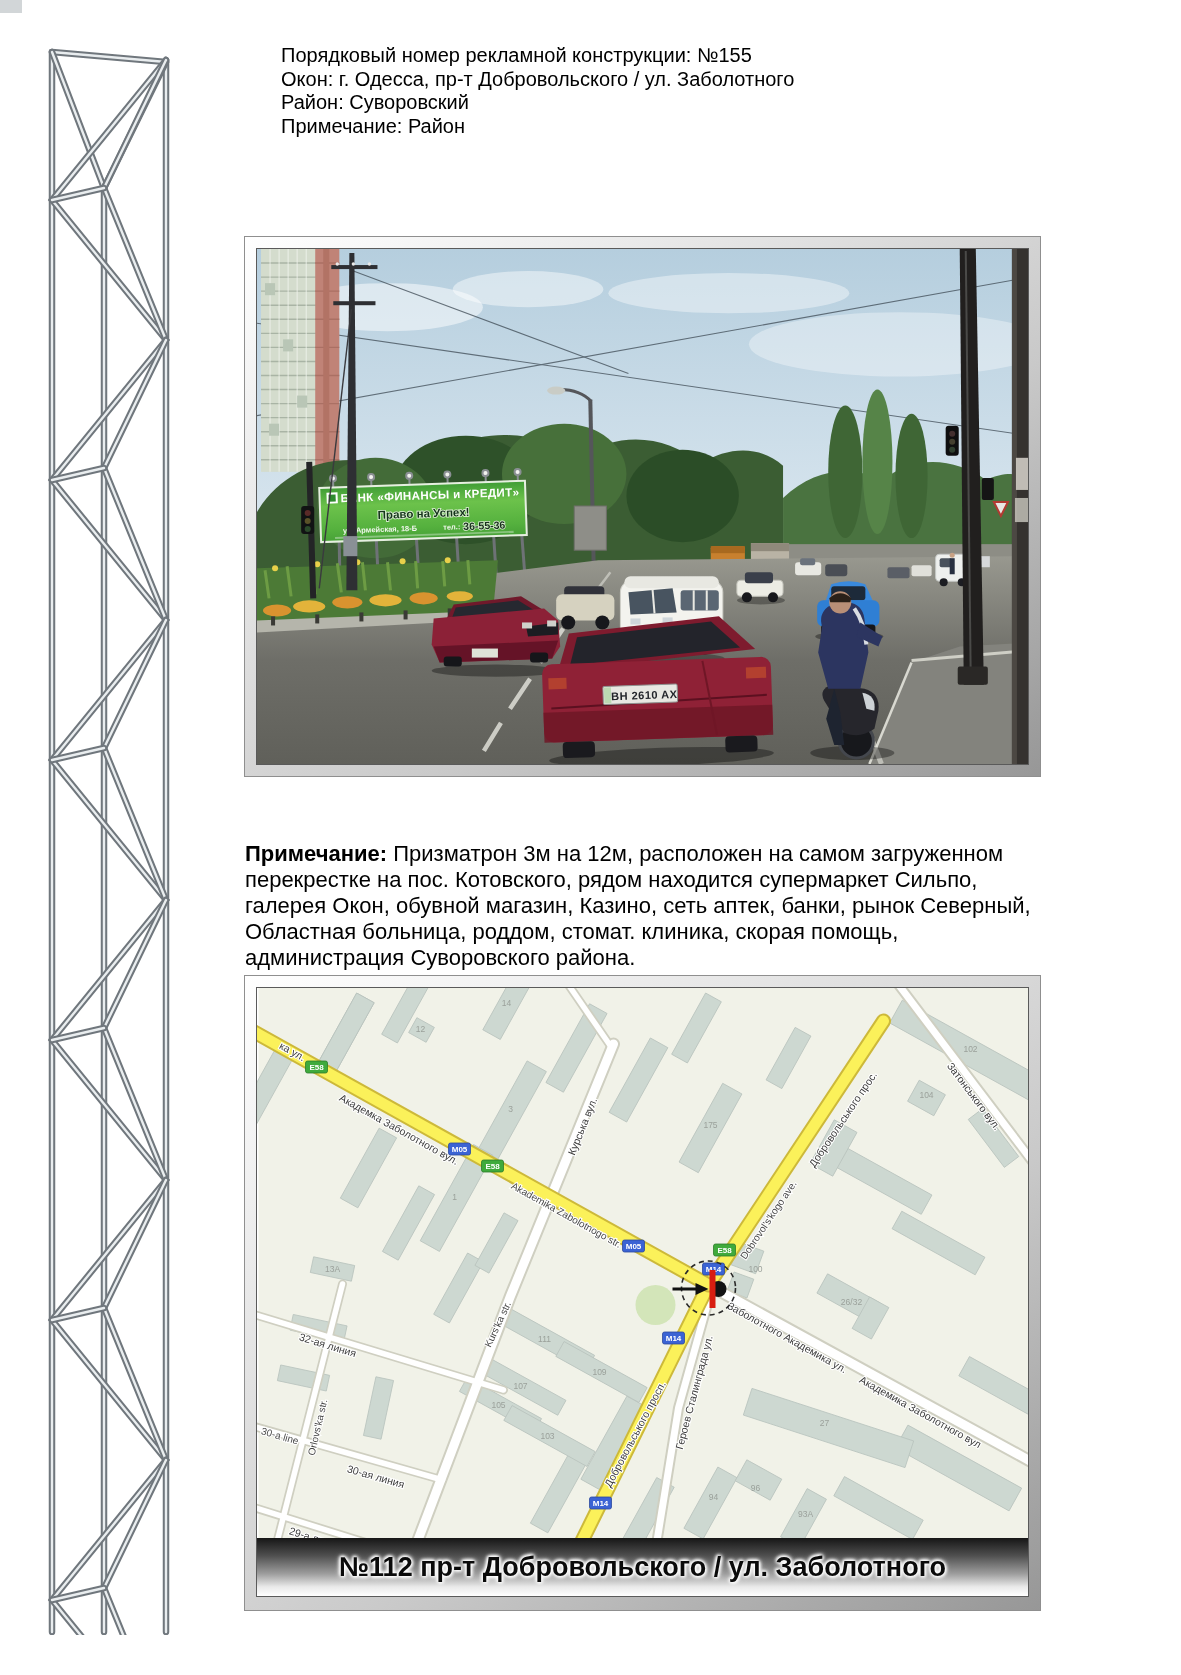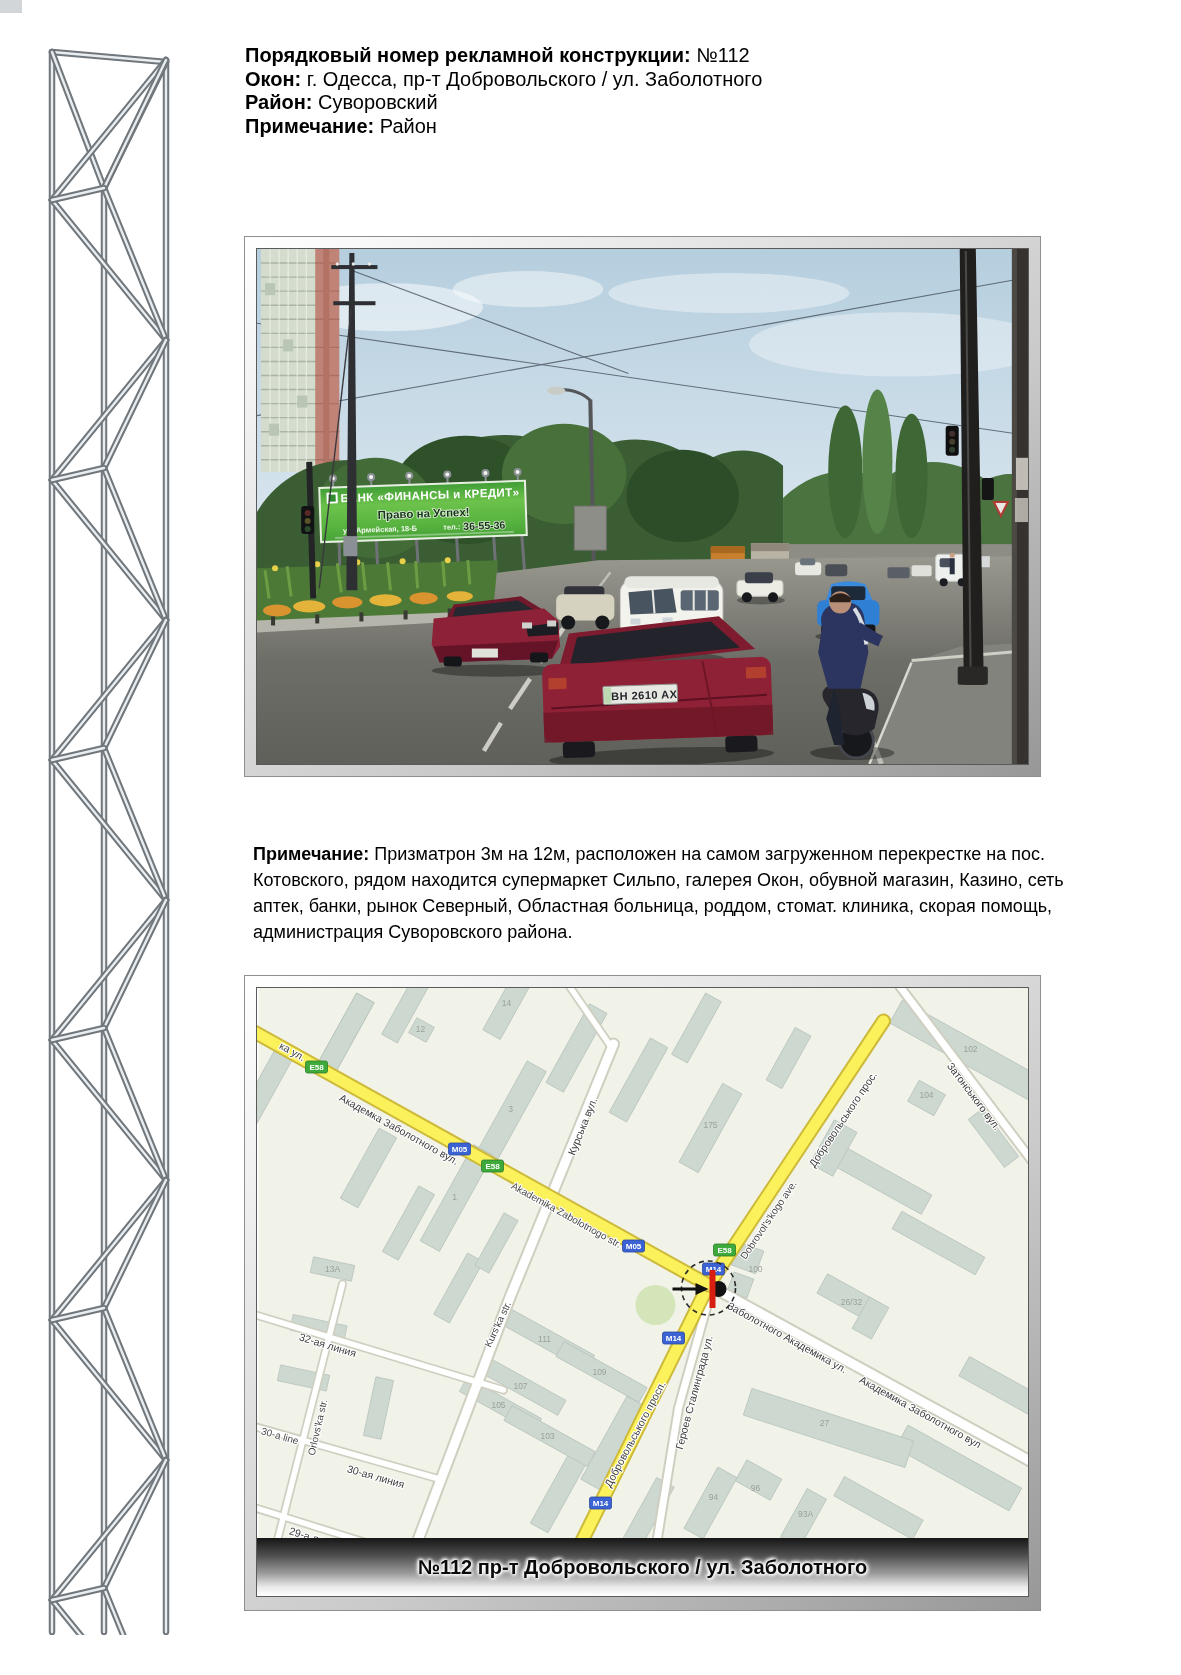--- a/index.html
+++ b/index.html
@@ -7,35 +7,35 @@
     width:1181px;height:1675px;position:relative;background:#ffffff;
     font-family:"Liberation Sans",sans-serif;color:#000;overflow:hidden;
   }
   .artifact{position:absolute;left:0;top:0;width:22px;height:13px;background:#d2d6d8;}
   
   .truss{position:absolute;left:38px;top:38px;}
   .tube{stroke:#70777d;stroke-width:6.5;stroke-linecap:round;fill:none}
   .hilite{stroke:#e9edef;stroke-width:2.4;stroke-linecap:round;fill:none}
   
   .details{position:absolute;left:245px;top:44px;font-size:20px;line-height:23.6px;white-space:nowrap;}
-  .details .lbl{font-weight:bold;}
+  .details .lbl{font-weight:normal;margin-left:36px;}
   
-  .note{position:absolute;left:253px;top:841px;width:815px;font-size:18px;line-height:26px;}
+  .note{position:absolute;left:245px;top:841px;width:815px;font-size:22px;line-height:26px;}
   .note .lbl{font-weight:bold;}
   
   .frame{position:absolute;padding:11px;box-sizing:border-box;border:1px solid #8f8f8f;
     background:linear-gradient(145deg,#ffffff 0%,#e6e6e6 30%,#c9c9c9 62%,#979797 100%);}
   .frame-inner{border:1px solid #5a5a5a;background:#fff;overflow:hidden;}
   .photo-frame{left:244px;top:236px;width:797px;height:541px;}
   .map-frame{left:244px;top:975px;width:797px;height:636px;}
   .photo-svg{display:block;width:773px;height:515px;}
   .map-svg{display:block;width:773px;height:550px;}
   .caption{height:58px;display:flex;align-items:center;justify-content:center;
     background:linear-gradient(180deg,#161616 0%,#4e4e4e 30%,#9e9e9e 62%,#e9e9e9 84%,#ffffff 100%);
-    font-weight:bold;font-size:20px;color:#0a0a0a;
+    font-weight:bold;font-size:27px;color:#0a0a0a;
     text-shadow:0 0 4px #fff,0 0 4px #fff,0 0 6px #fff,1px 1px 3px #fff,-1px -1px 3px #fff;}
   
   .bld{fill:#cdd8d1;stroke:#b9c4be;stroke-width:0.8;}
   .rc{stroke:#cfcfc1;fill:none;stroke-linecap:round;}
   .rw{stroke:#ffffff;fill:none;stroke-linecap:round;}
   .yc{stroke:#cdb93a;fill:none;stroke-linecap:round;}
   .yf{stroke:#fbf15a;fill:none;stroke-linecap:round;}
   .m-lbl{font-size:10.5px;fill:#3c3c3c;paint-order:stroke;stroke:#ffffff;stroke-width:2.2px;}
   .m-lbl-en{font-size:10px;fill:#4a4a4a;paint-order:stroke;stroke:#ffffff;stroke-width:2.2px;}
   .m-bnum{font-size:8.5px;fill:#9ba19b;text-anchor:middle;}
@@ -78,21 +78,21 @@
     <path class="hilite" d="M128,24 L66,150"></path>
   <use href="#bay" y="22"></use>
     <use href="#bay" y="302"></use>
     <use href="#bay" y="582"></use>
   <use href="#bay" y="862"></use>
     <use href="#bay" y="1142"></use>
     <use href="#bay" y="1422"></use>
 </svg>
 
 <div class="details">
-  <div><span class="lbl">Порядковый номер рекламной конструкции:</span><span> №112</span></div>
+  <div><span class="lbl">Порядковый номер рекламной конструкции:</span><span> №155</span></div>
   <div><span class="lbl">Окон:</span><span> г. Одесса, пр-т Добровольского / ул. Заболотного</span></div>
   <div><span class="lbl">Район:</span><span> Суворовский</span></div>
   <div><span class="lbl">Примечание:</span><span> Район</span></div>
 </div>
 
 <div class="frame photo-frame">
  <div class="frame-inner">
   <svg class="photo-svg" viewBox="0 0 770 513">
     <defs>
       <linearGradient id="skyG" x1="0" y1="0" x2="0" y2="1">

